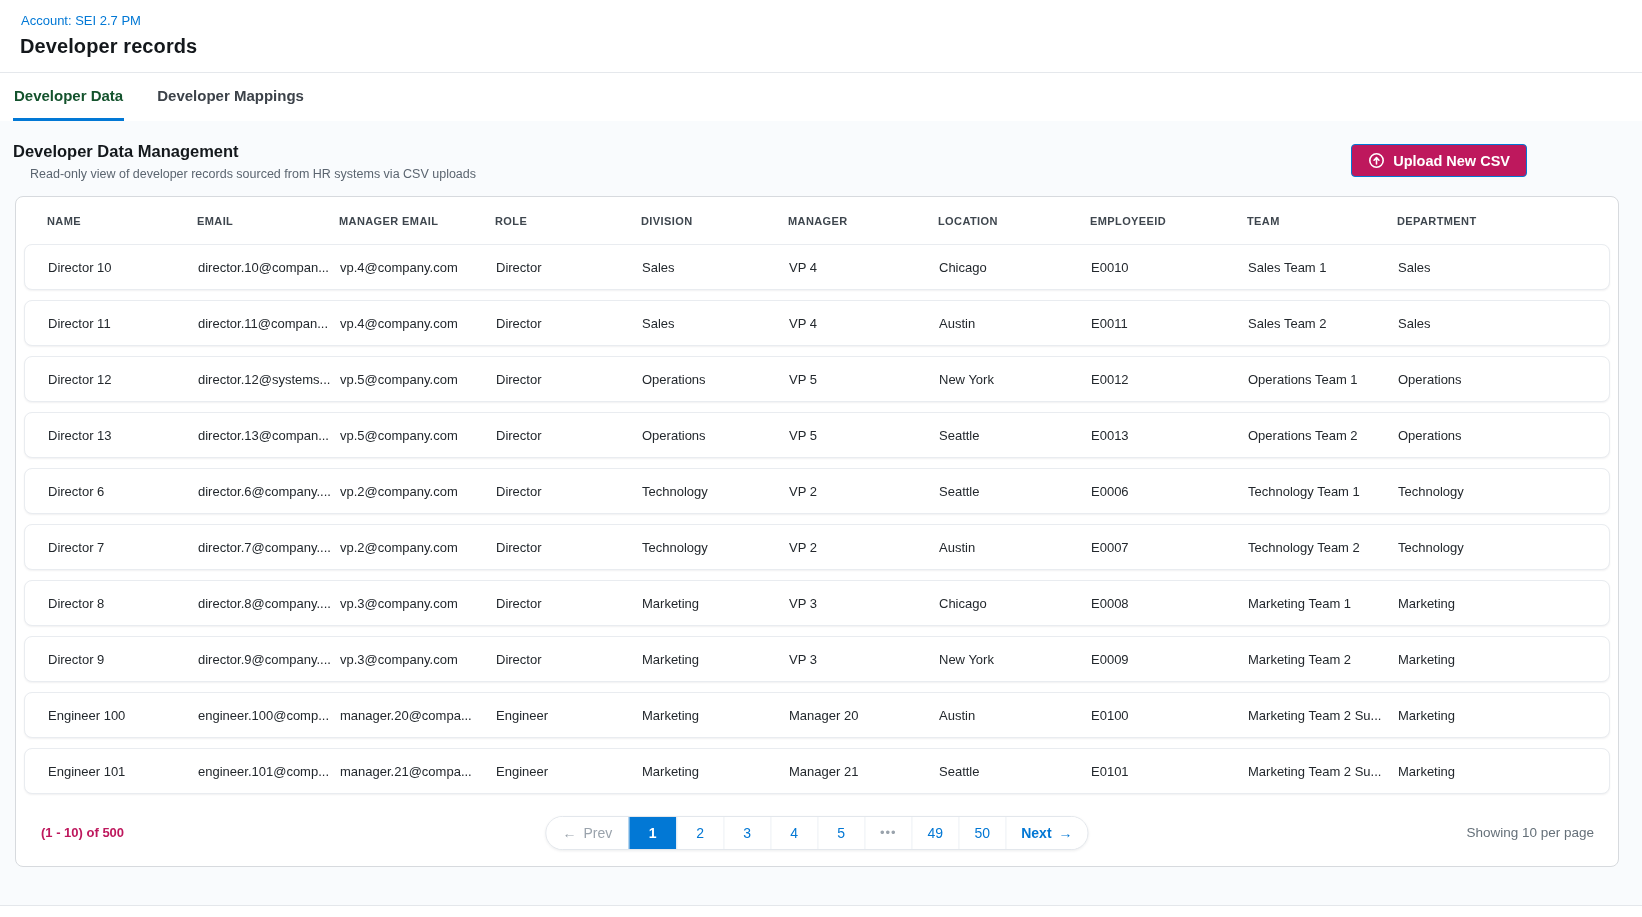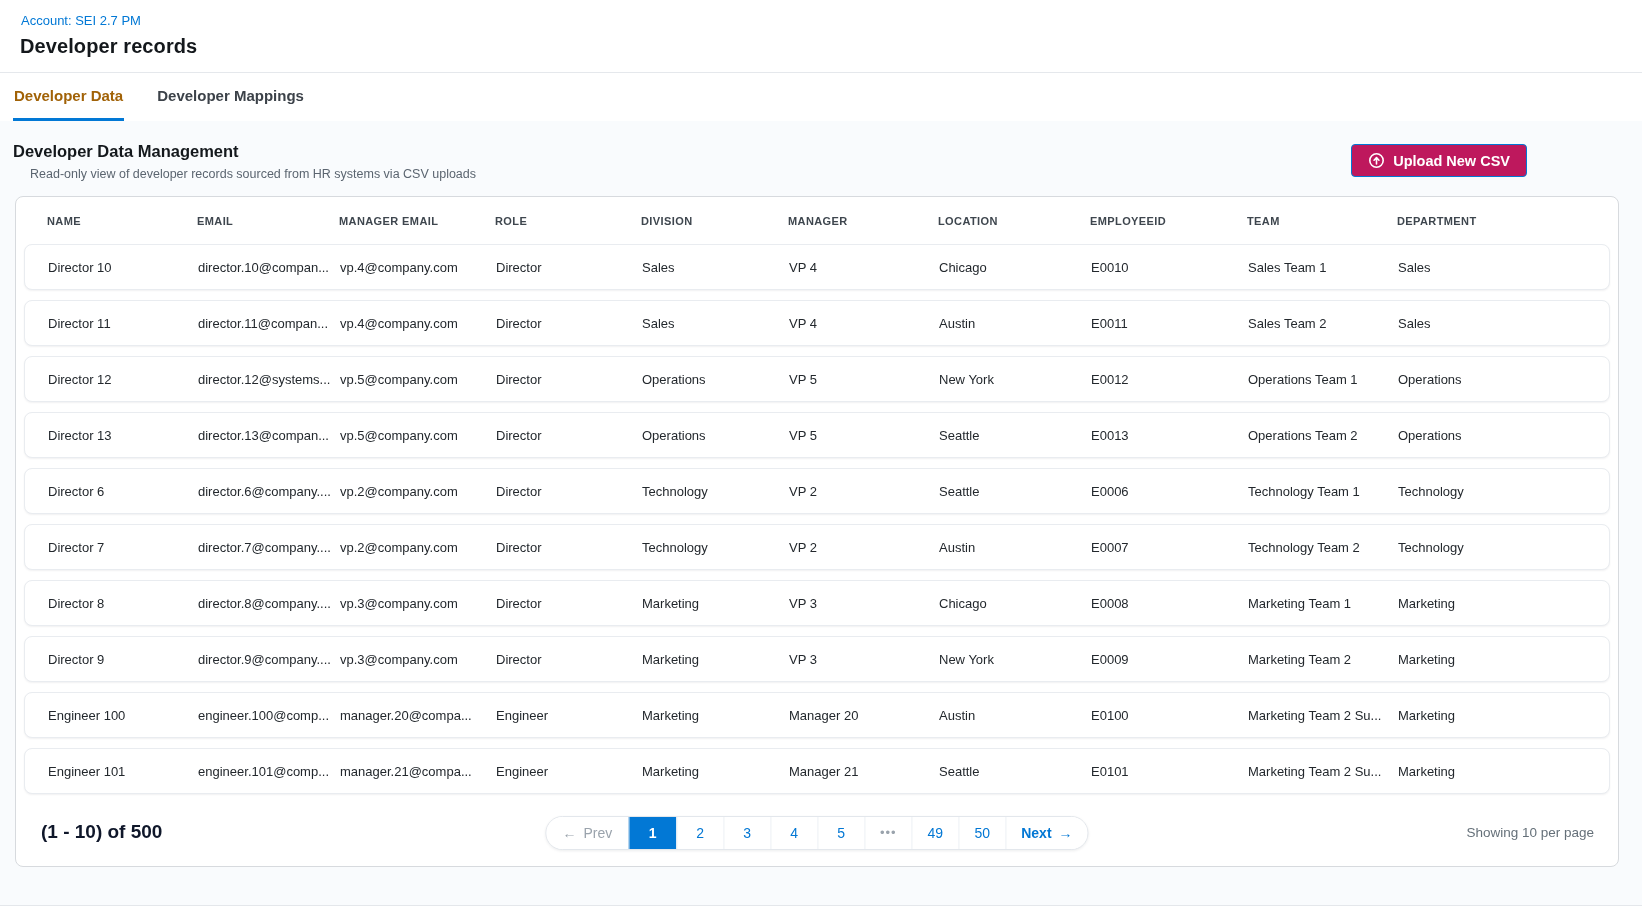--- a/index.html
+++ b/index.html
@@ -13,21 +13,21 @@
 
   
   .top-header { height:73px; padding:11px 24px 0 21px; border-bottom:1px solid #e5e8ec; background:#fff; }
   .account-link { color:#0278d5; font-size:13px; text-decoration:none; cursor:pointer; display:inline-block; }
   .page-title { margin:6px 0 0 -1px; font-size:20px; font-weight:700; color:#14181c; letter-spacing:.1px; }
 
   
   .tabbar { height:48px; background:#fff; display:flex; gap:32px; padding-left:13px; }
   .tab { display:flex; align-items:center; font-size:15px; font-weight:700; color:#3c4249;
          border-bottom:3px solid transparent; padding:0 1px; cursor:pointer; }
-  .tab.active { color:#a16207; border-bottom-color:#0278d5; }
+  .tab.active { color:#14532d; border-bottom-color:#0278d5; }
 
   
   .section { background:#f9fbfd; height:784px; }
   .section-header { display:flex; align-items:flex-start; padding:21px 115px 15px 13px; }
   .section-title { margin:0; font-size:16.5px; font-weight:700; color:#14181c; }
   .section-subtitle { margin:6px 17px 0; font-size:12.5px; color:#5b6570; }
   .actions { margin-left:auto; display:flex; gap:16px; margin-top:2px; }
   .btn { height:33px; border-radius:4px; font-size:14.5px; font-weight:700; font-family:inherit;
          display:inline-flex; align-items:center; gap:8px; padding:0 16px; cursor:pointer; }
   .btn-primary { background:#be185d; border:1px solid #0278d5; color:#fff; }
@@ -41,21 +41,21 @@
     align-items:center; padding-left:23px; }
   .thead { height:47px; margin:0 8px; }
   .th { font-size:11px; font-weight:600; color:#3e464e; letter-spacing:.4px; white-space:nowrap; }
   .tbody { padding:0 8px; }
   .rowcard { height:46px; margin-bottom:10px; background:#fff; border:1px solid #e9ecf0; border-radius:8px;
              box-shadow:0 1px 2px rgba(16,24,40,.06); }
   .cell { font-size:13px; color:#23282d; white-space:nowrap; overflow:hidden; padding-right:12px; }
 
   
   .tfoot { position:relative; height:62px; display:flex; align-items:center; padding:0 24px 6px 25px; }
-  .range-text { font-size:19px; font-weight:600; color:#0f172a; }
+  .range-text { font-size:13px; font-weight:600; color:#be185d; }
   .per-page { margin-left:auto; font-size:13.5px; color:#657079; }
   .pager { position:absolute; left:50%; top:46%; transform:translate(-50%,-50%);
            display:flex; height:34px; background:#fff; border:1px solid #e3e7ec; border-radius:18px;
            overflow:hidden; box-shadow:0 1px 3px rgba(16,24,40,.08); }
   .pg { min-width:47px; display:flex; align-items:center; justify-content:center; gap:7px;
         border:none; border-left:1px solid #edf0f4; background:#fff; font-family:inherit;
         font-size:14px; color:#0277d4; cursor:pointer; padding:0 4px; }
   .pg:first-child { border-left:none; }
   .pg.prev { color:#9aa3ac; padding:0 16px; }
   .pg.next { padding:0 15px; font-weight:600;align-items:center; }

